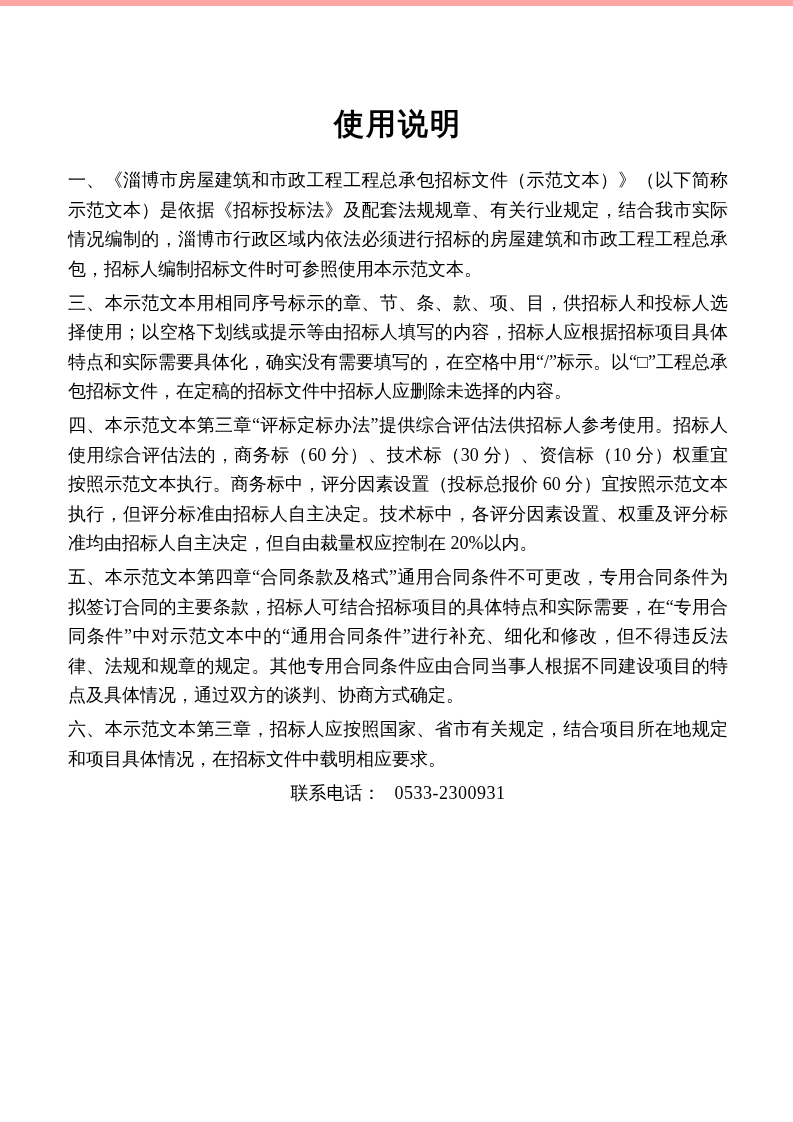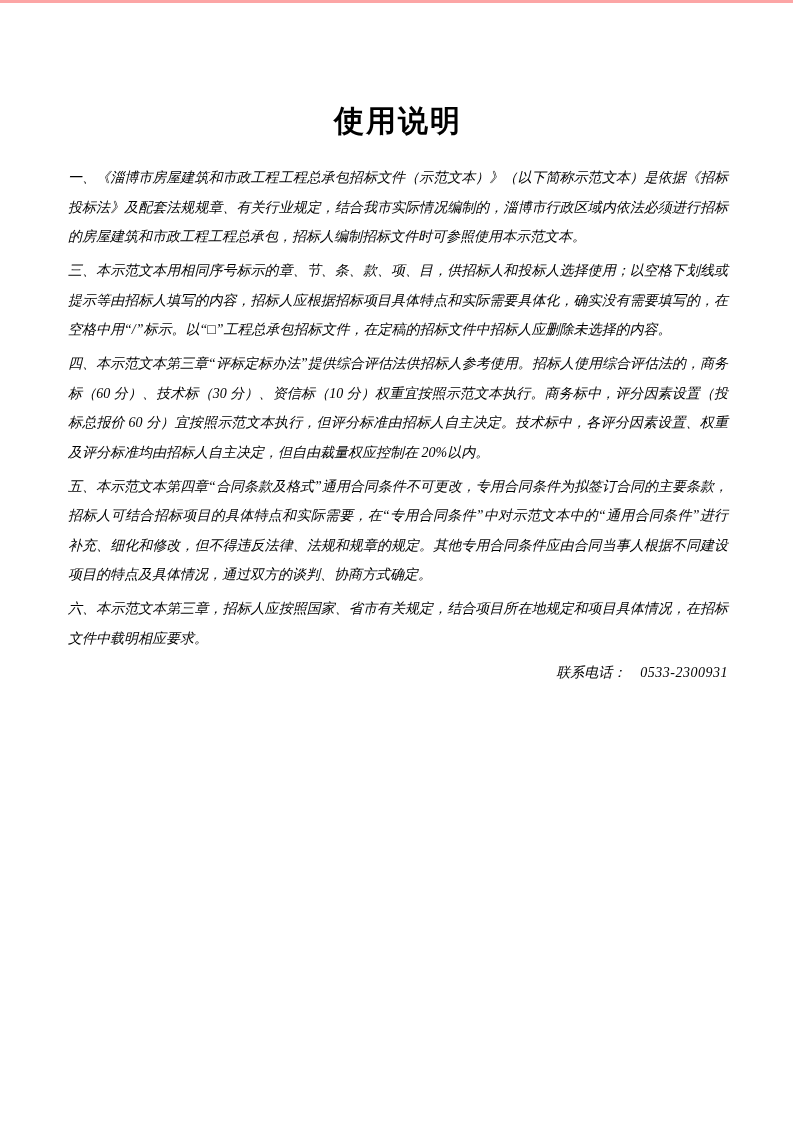--- a/index.html
+++ b/index.html
@@ -6,21 +6,21 @@
     margin: 0;
     padding: 0;
     background: #ffffff;
   }
   .page {
     position: relative;
     width: 793px;
     height: 1122px;
     background: #ffffff;
     box-sizing: border-box;
-    border-top: 3px solid #fca5a5;
+    border-top: 6px solid #fca5a5;
     overflow: hidden;
     font-family: "Liberation Serif", "DejaVu Serif", serif;
     color: #000000;
   }
   .content {
     position: absolute;
     left: 68px;
     top: 0;
     width: 660px;
   }
@@ -28,29 +28,28 @@
     margin: 99px 0 23px 0;
     text-align: center;
     font-size: 30px;
     line-height: 38px;
     font-weight: bold;
     letter-spacing: 2px;
     font-family: "Liberation Serif", "DejaVu Serif", serif;
   }
   .para {
     margin: 0 0 4.5px 0;
-    font-size: 14px;
+    font-size: 18px;
     line-height: 29.5px;
     text-align: justify;
     text-justify: inter-ideograph;
     word-break: break-all;
-    font-style: italic;
   }
   .contact-line {
-    text-align: right;
+    text-align: center;
   }
   .contact-line .phone {
     margin-left: 14px;
     letter-spacing: 0.5px;
   }
 </style>
 </head>
 <body>
 
 <div class="page">

